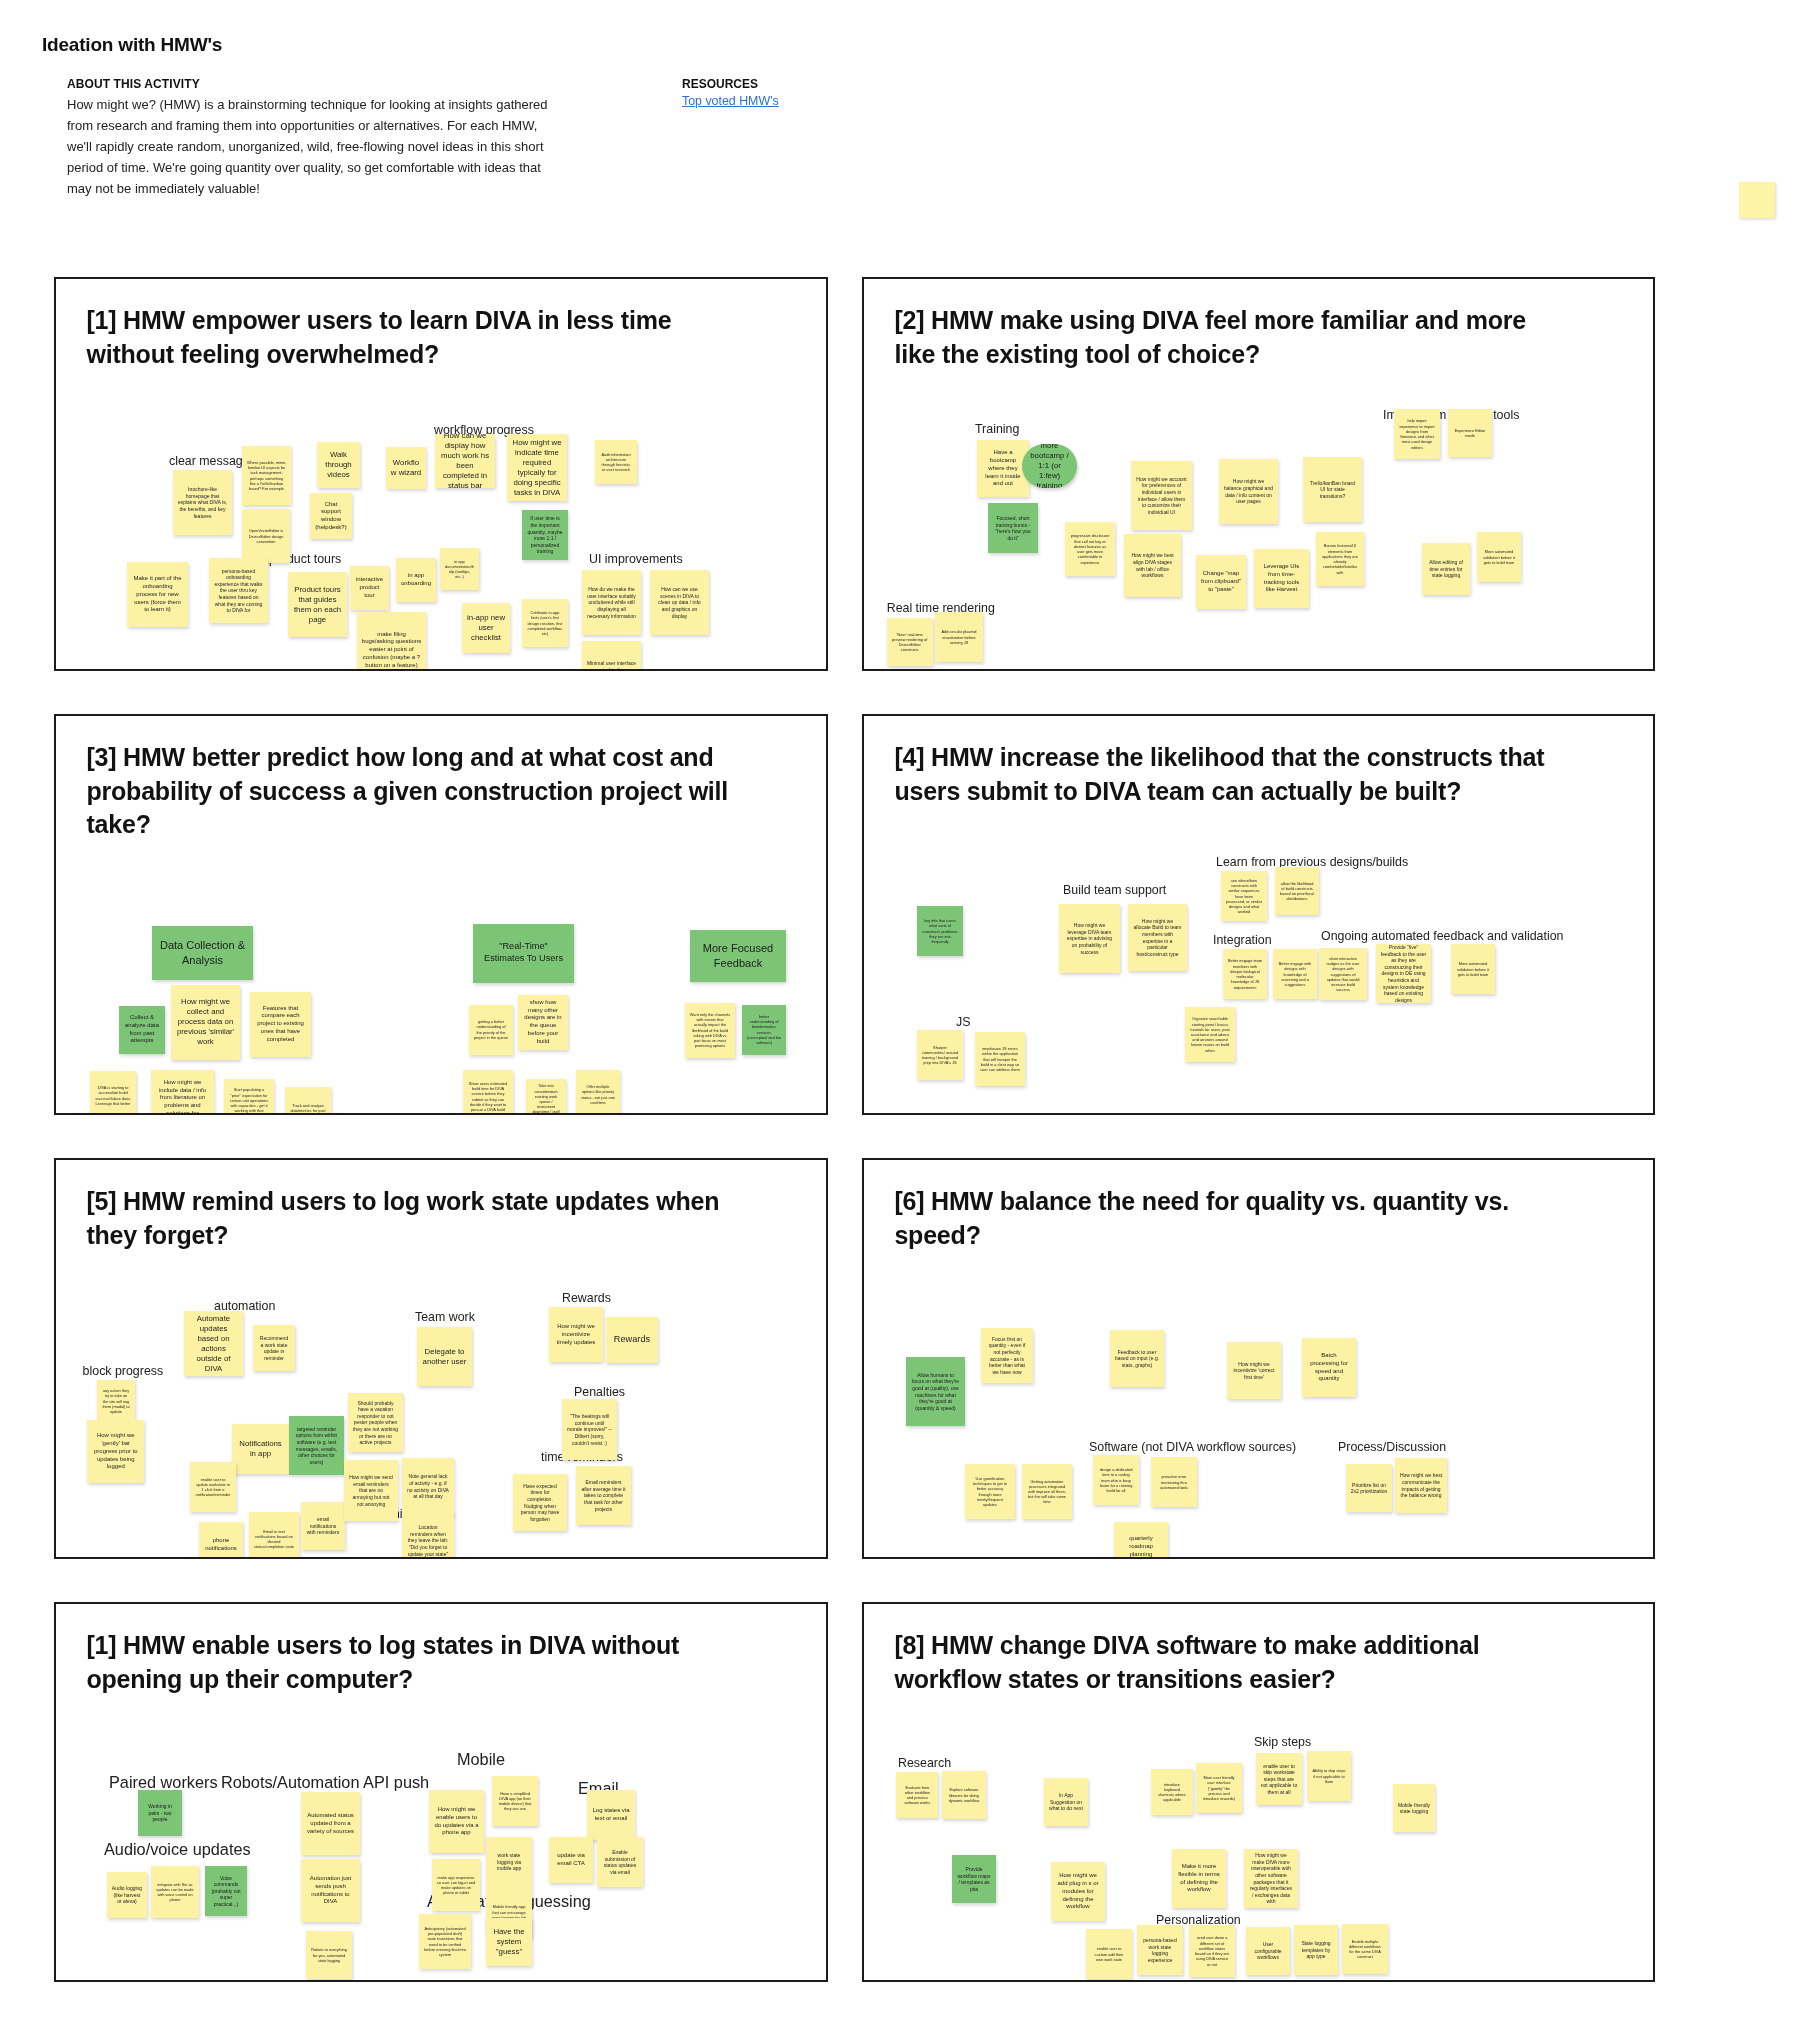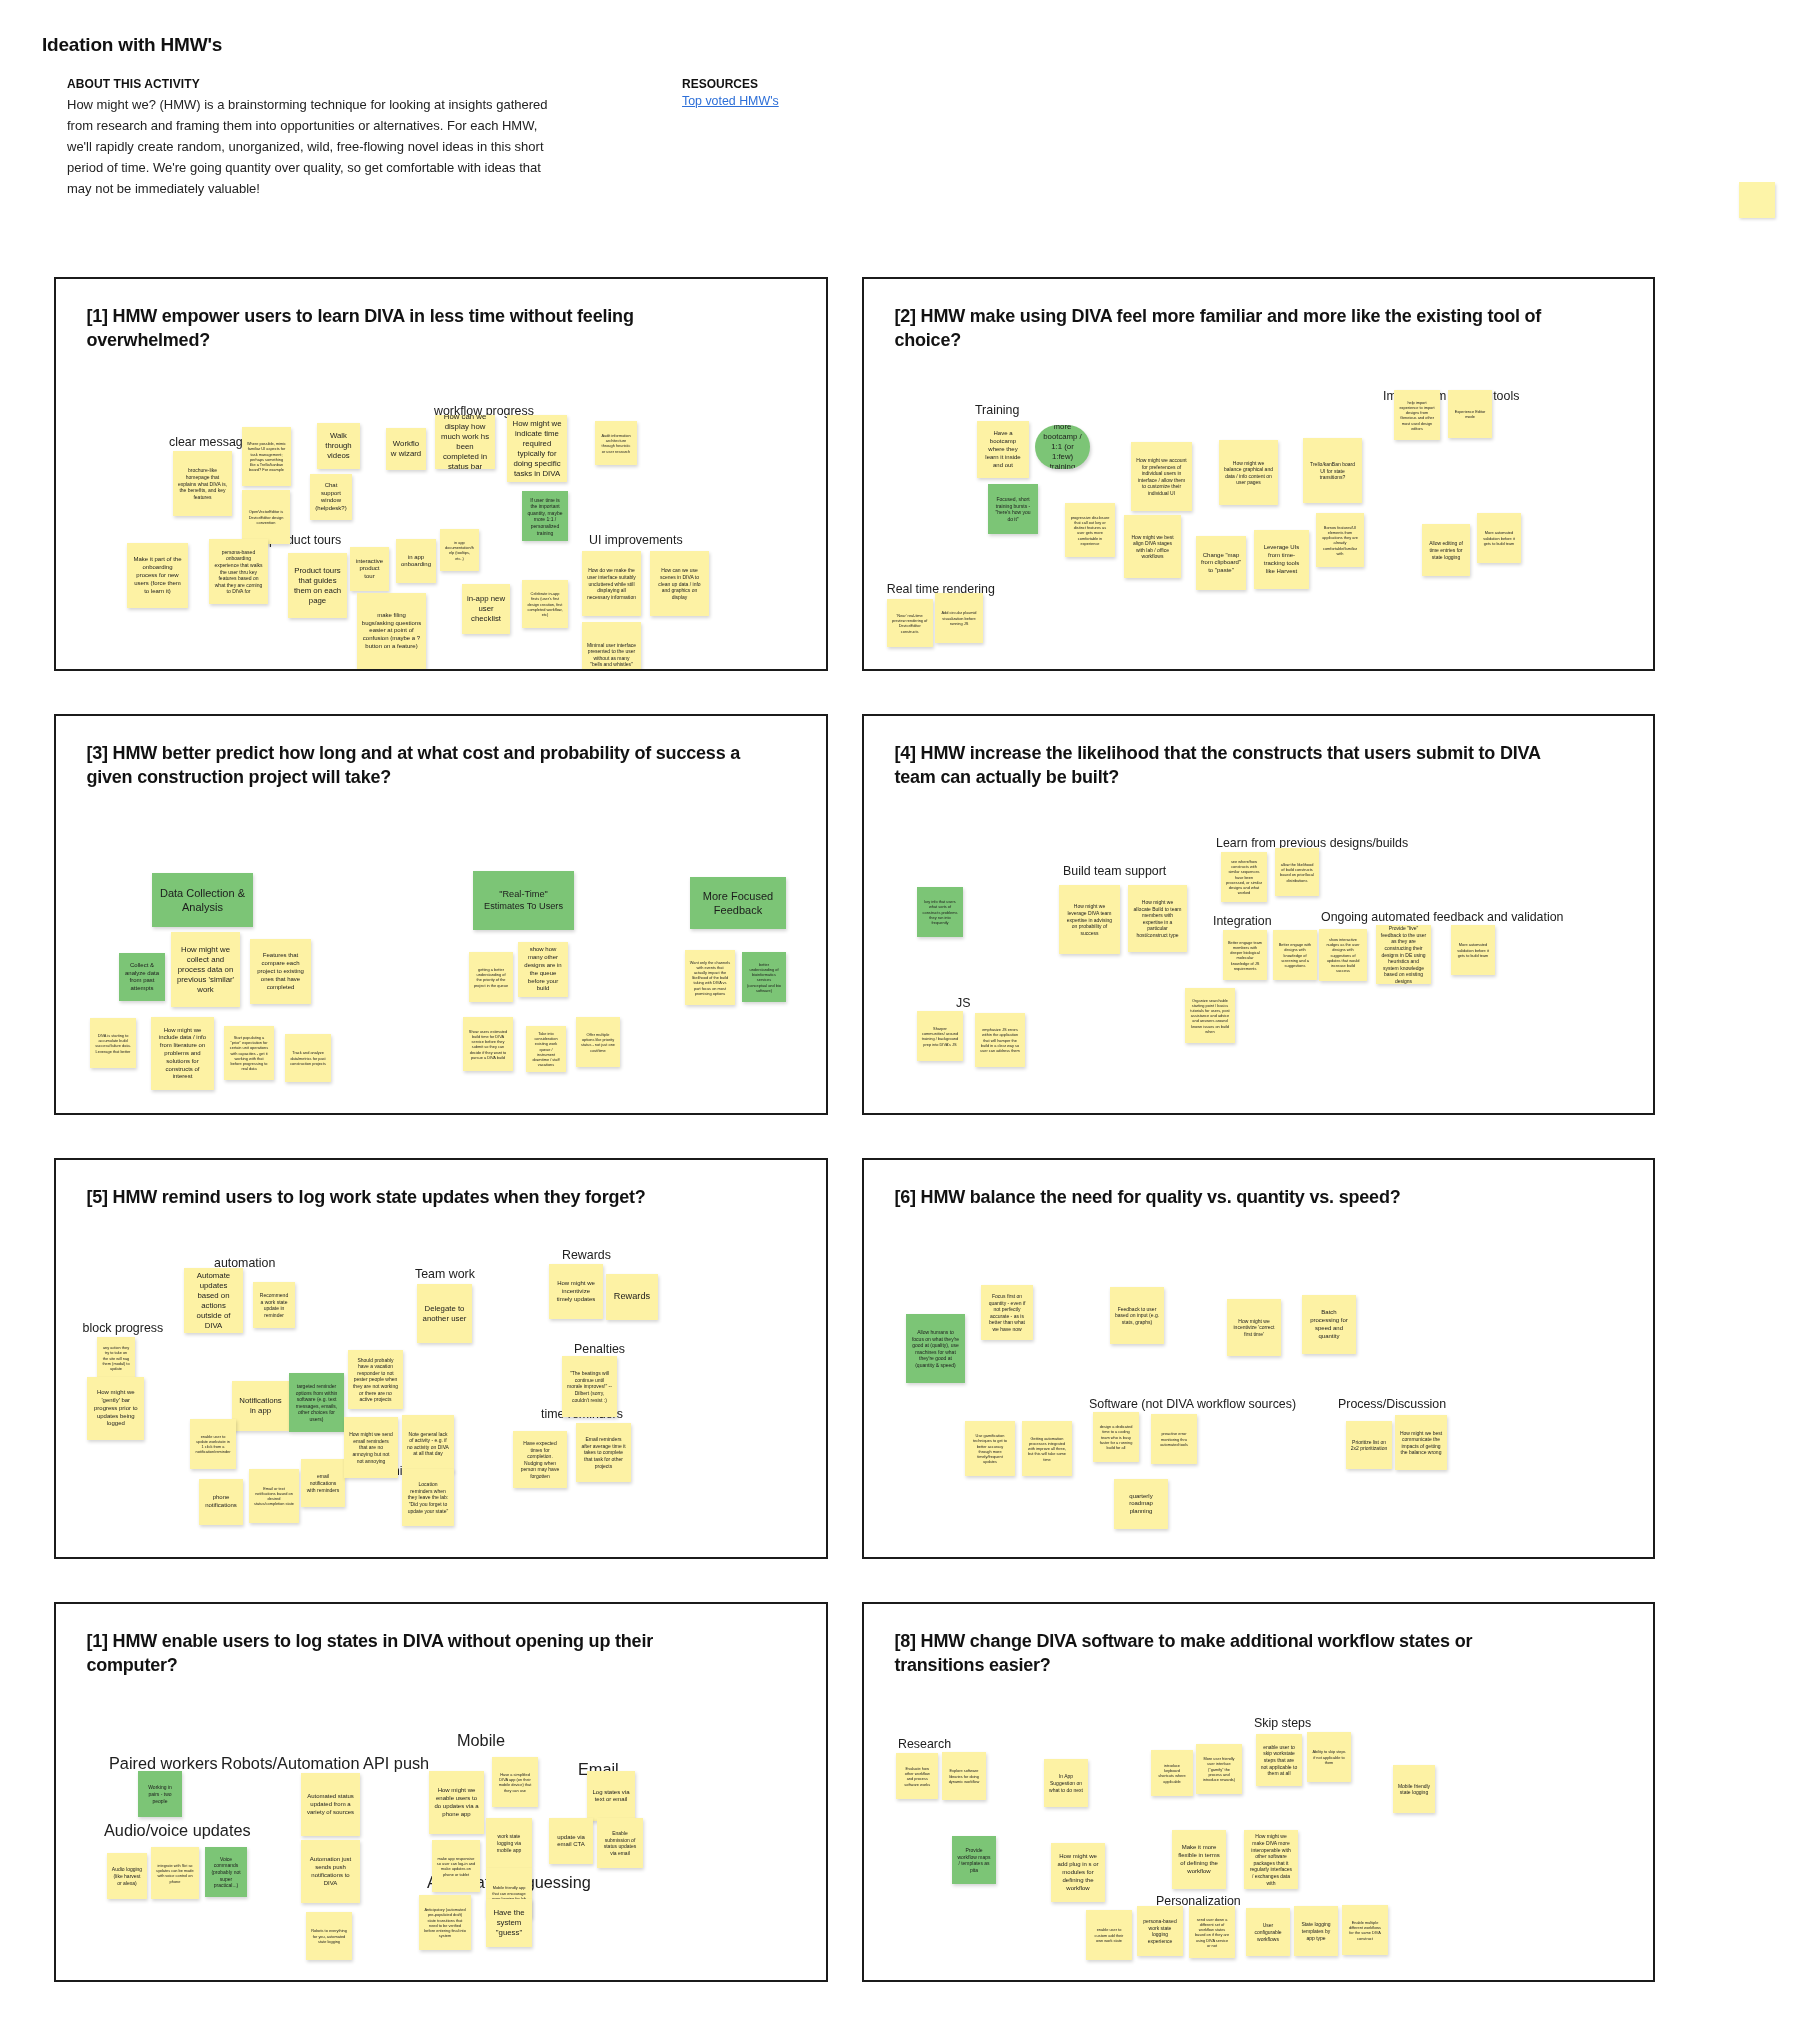--- a/index.html
+++ b/index.html
@@ -42,21 +42,21 @@
     margin: 78px 0 0 0; padding: 0 25px 38px 54px;
     display: grid; grid-template-columns: 774px 793px;
     column-gap: 34px; row-gap: 43px;
   }
   .board {
     border: 2.9px solid #1b1b1b; background: #fff;
     position: relative; padding: 25px 17px 13.4px 17px;
     overflow: hidden;
   }
   .board-title {
-    font-size: 18px; font-weight: bold; line-height: 1.34;
+    font-size: 25px; font-weight: bold; line-height: 1.34;
     color: #121212; letter-spacing: -0.2px;
     padding-left: 13.4px; max-width: 669px;
   }
   .canvas { position: relative; width: 100%; height: 100%; }
 
   
   .clabel {
     position: absolute; font-size: 12.4px; color: #202020;
     white-space: nowrap; line-height: 1.1;
   }
@@ -134,21 +134,21 @@
         <div class="note t-xs" style="left: 509px; top: 270px; width: 59px; height: 65px;">Minimal user interface presented to the user without as many "bells and whistles"</div>
       </div>
     </div>
     <div class="board" style="height: 394px;">
       <div class="board-title">[2] HMW make using DIVA feel more familiar and more like the existing tool of choice?</div>
       <div class="canvas">
         <div class="clabel" style="left: 94px; top: 52px;">Training</div>
         <div class="clabel" style="left: 502px; top: 38px;">Import from familiar tools</div>
         <div class="clabel" style="left: 5.7px; top: 231px;">Real time rendering</div>
         <div class="note t-s" style="left: 96px; top: 69px; width: 52px; height: 57px;">Have a bootcamp where they learn it inside and out</div>
-        <div class="note t-m green" style="left: 154px; top: 73px; width: 55px; height: 44px; border-radius: 24px;">more bootcamp / 1:1 (or 1:few) training</div>
+        <div class="note t-m green" style="left: 141px; top: 73px; width: 55px; height: 44px; border-radius: 24px;">more bootcamp / 1:1 (or 1:few) training</div>
         <div class="note t-xs green" style="left: 107px; top: 132px; width: 50px; height: 50px;">Focused, short training bursts - "here's how you do it"</div>
         <div class="note t-xs" style="left: 250px; top: 90px; width: 61px; height: 69px;">How might we account for preferences of individual users in interface / allow them to customize their individual UI</div>
         <div class="note t-xs" style="left: 338px; top: 88px; width: 59px; height: 65px;">How might we balance graphical and data / info content on user pages</div>
         <div class="note t-xs" style="left: 422px; top: 86px; width: 59px; height: 65px;">Trello/kanBan board UI for state transitions?</div>
         <div class="note t-xxs" style="left: 513px; top: 38px; width: 46px; height: 50px;">help import experience to import designs from Geneious and other most used design editors</div>
         <div class="note t-xxs" style="left: 567px; top: 38px; width: 44px; height: 48px;">Experience Editor mode</div>
         <div class="note t-xxs" style="left: 184px; top: 151px; width: 50px; height: 54px;">progressive disclosure that call out key or distinct features as user gets more comfortable in experience</div>
         <div class="note t-xs" style="left: 243px; top: 163px; width: 57px; height: 63px;">How might we best align DIVA stages with lab / office workflows</div>
         <div class="note t-s" style="left: 315px; top: 184px; width: 50px; height: 54px;">Change "map from clipboard" to "paste"</div>
         <div class="note t-s" style="left: 373px; top: 178px; width: 55px; height: 59px;">Leverage UIs from time-tracking tools like Harvest</div>

